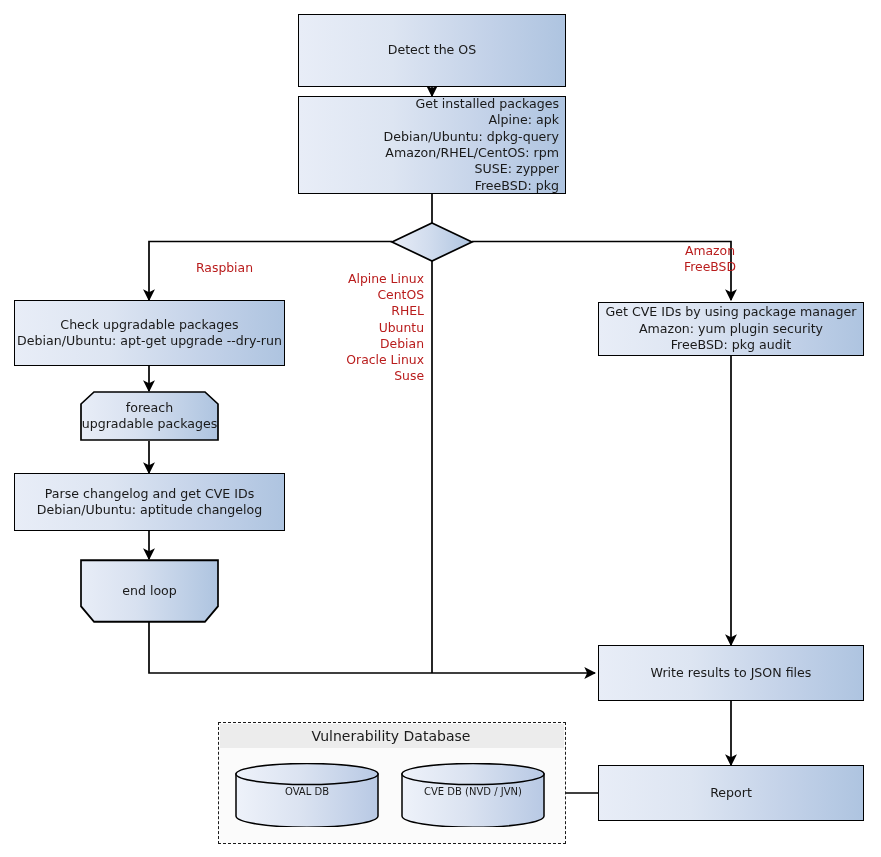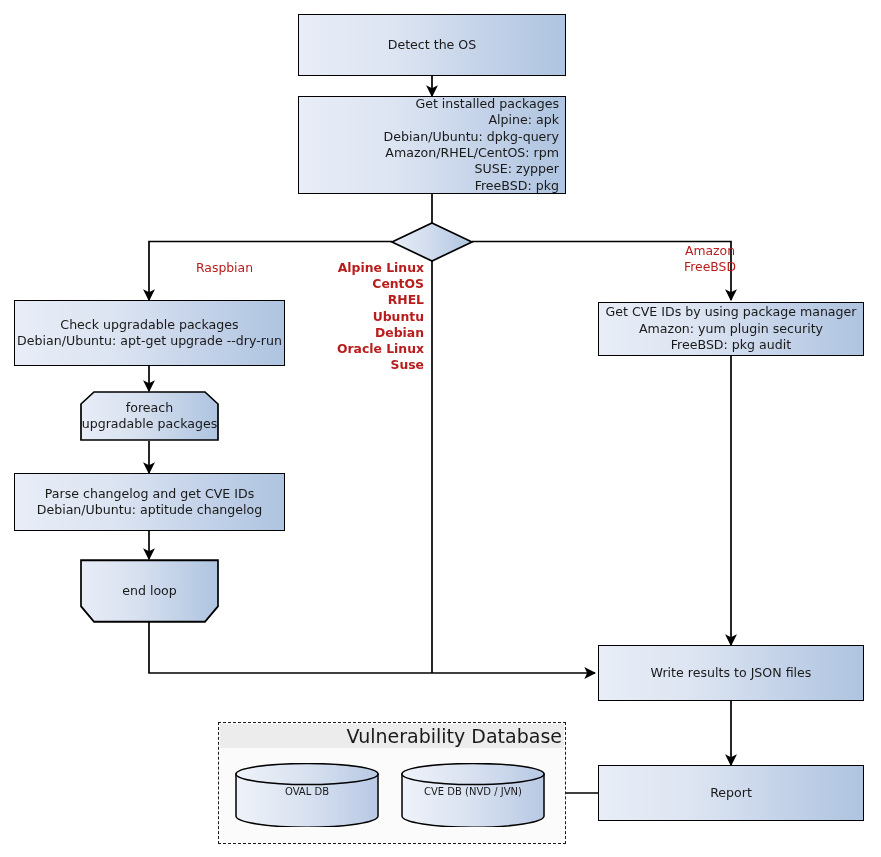--- a/index.html
+++ b/index.html
@@ -94,22 +94,22 @@
     background: #fbfbfb;
     z-index: 1;
   }
   .group-header {
     position: absolute;
     box-sizing: border-box;
     background: #ececec;
     z-index: 2;
     display: flex;
     align-items: center;
-    justify-content: flex-end;
-    font-size: 19px;
+    justify-content: center;
+    font-size: 14px;
     color: #1a1a1a;
     padding-right: 2px;
     overflow: visible;
   }
   .group-title {
     white-space: nowrap;
   }
   .cylinder {
     position: absolute;
     z-index: 3;
@@ -154,21 +154,21 @@
       <path d="M 149 609 L 149 673 L 595 673" marker-end="url(#arrow)"></path>
 
       <line x1="731" y1="356" x2="731" y2="645" marker-end="url(#arrow)"></line>
 
       <line x1="731" y1="701" x2="731" y2="765" marker-end="url(#arrow)"></line>
 
       <line x1="565" y1="793" x2="598" y2="793"></line>
     </g>
   </svg>
 
-  <div class="node" style="left:298px; top:14px; width:268px; height:62px;">
+  <div class="node" style="left:298px; top:14px; width:268px; height:73px;">
     <span>Detect the OS</span>
   </div>
 
   <div class="node align-right" style="left:298px; top:96px; width:268px; height:98px;">
     <span>Get installed packages
 Alpine: apk
 Debian/Ubuntu: dpkg-query
 Amazon/RHEL/CentOS: rpm
 SUSE: zypper
 FreeBSD: pkg</span>
@@ -180,21 +180,21 @@
         <stop offset="0%" stop-color="#e8edf7"></stop>
         <stop offset="45%" stop-color="#d2ddee"></stop>
         <stop offset="100%" stop-color="#aec4e0"></stop>
       </linearGradient>
     </defs>
     <polygon points="42,2 82,21 42,40 2,21" fill="url(#gradDiamond)" stroke="#000000" stroke-width="1.7"></polygon>
   </svg>
 
   <div class="branch-label" style="left:196px; top:260px; width:120px;">Raspbian</div>
 
-  <div class="branch-label right-align" style="left:300px; top:260px; width:124px;font-weight:bold;">Alpine Linux
+  <div class="branch-label right-align" style="left:300px; top:271px; width:124px;">Alpine Linux
 CentOS
 RHEL
 Ubuntu
 Debian
 Oracle Linux
 Suse</div>
 
   <div class="branch-label center-align" style="left:636px; top:243px; width:148px;">Amazon
 FreeBSD</div>
 

